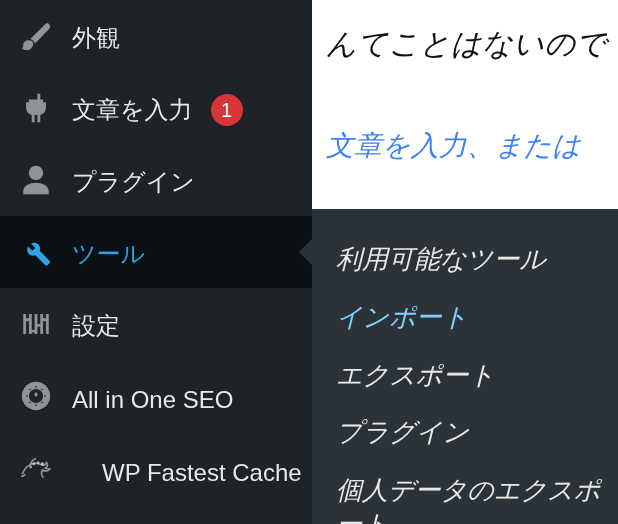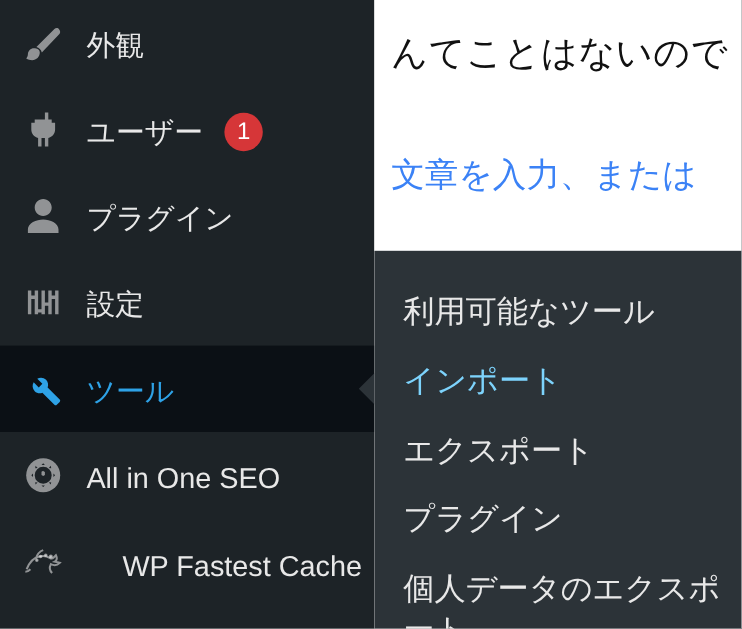--- a/index.html
+++ b/index.html
@@ -11,21 +11,21 @@
   .menu-item .ico svg{width:34px;height:34px;display:block;}
   .menu-item.active{background:#0b1015;color:#2ea2e6;}
   .menu-item.active .ico{color:#2ea2e6;}
   .menu-item .lbl{white-space:nowrap;}
   .menu-item.active::after{
     content:"";position:absolute;right:-1px;top:50%;transform:translateY(-50%);
     width:0;height:0;border-top:14px solid transparent;border-bottom:14px solid transparent;border-right:14px solid #2c3338;
   }
   .badge{min-width:32px;height:32px;border-radius:16px;background:#d63638;color:#fff;font-size:20px;display:flex;align-items:center;justify-content:center;padding:0 6px;box-sizing:border-box;}
   .two-line{line-height:1.1;margin-left:30px;}
-  .content{flex:1;position:relative;background:#fff;}
+  .content{flex:1;position:relative;background:#fff;font-style:italic;}
   .content-top{padding:24px 0 0 14px;color:#111;}
   .content-title{font-size:30px;letter-spacing:0.5px;margin-bottom:62px;white-space:nowrap;overflow:hidden;}
   .content-placeholder{font-size:28px;color:#3b82f6;white-space:nowrap;overflow:hidden;}
   .flyout{position:absolute;left:0;top:209px;width:100%;bottom:0;background:#2c3338;color:#e8e8e8;padding:22px 0 0 24px;box-sizing:border-box;font-size:26px;}
   .fly-item{padding:12px 0;cursor:pointer;line-height:1.3;}
   .fly-item.active{color:#7dd3fc;}
   .cheetah{fill:none;stroke:currentColor;stroke-width:1.6;}
 </style>
 </head>
 <body>
@@ -42,49 +42,49 @@
       </span>
       <span class="lbl">外観</span>
     </div>
 
     <div class="menu-item">
       <span class="ico">
         <svg viewBox="0 0 24 24">
             <path fill="currentColor" d="M9 2v4H7v2H5v4c0 2.4 1.7 4.4 4 4.9V22h2v-5h2v5h2v-5.1c2.3-.5 4-2.5 4-4.9V8h-2V6h-2V2h-2v4h-4V2H9z"></path>
           </svg>
       </span>
-      <span class="lbl">ユーザー</span>
+      <span class="lbl">文章を入力</span>
       <span class="badge">1</span>
     </div>
 
     <div class="menu-item">
       <span class="ico">
         <svg viewBox="0 0 24 24">
             <path fill="currentColor" d="M12 12c2.8 0 5-2.2 5-5s-2.2-5-5-5-5 2.2-5 5 2.2 5 5 5zm0 2c-4 0-9 2-9 6v2h18v-2c0-4-5-6-9-6z"></path>
           </svg>
       </span>
       <span class="lbl">プラグイン</span>
     </div>
 
+    <div class="menu-item active">
+      <span class="ico">
+        <svg viewBox="0 0 24 24">
+            <path fill="currentColor" d="M21.7 18.3l-7.1-7.1c.6-1.5.3-3.3-.9-4.5-1.4-1.4-3.6-1.6-5.2-.6l3 3-2.1 2.1-3-3c-1 1.6-.8 3.8.6 5.2 1.2 1.2 3 1.5 4.5.9l7.1 7.1c.4.4 1 .4 1.4 0l1.7-1.7c.4-.4.4-1 0-1.4z"></path>
+          </svg>
+      </span>
+      <span class="lbl">ツール</span>
+    </div>
+
     <div class="menu-item">
       <span class="ico">
         <svg viewBox="0 0 24 24">
             <path fill="currentColor" d="M3 5h2v14H3V5zm4 0h2v14H7V5zm4 0h2v14h-2V5zm4 0h2v14h-2V5zm4 0h2v14h-2V5zM3 8h4v2H3V8zm8 4h4v2h-4v-2zm-4 4h4v2H7v-2zm8-8h4v2h-4V8z"></path>
           </svg>
       </span>
       <span class="lbl">設定</span>
-    </div>
-
-    <div class="menu-item active">
-      <span class="ico">
-        <svg viewBox="0 0 24 24">
-            <path fill="currentColor" d="M21.7 18.3l-7.1-7.1c.6-1.5.3-3.3-.9-4.5-1.4-1.4-3.6-1.6-5.2-.6l3 3-2.1 2.1-3-3c-1 1.6-.8 3.8.6 5.2 1.2 1.2 3 1.5 4.5.9l7.1 7.1c.4.4 1 .4 1.4 0l1.7-1.7c.4-.4.4-1 0-1.4z"></path>
-          </svg>
-      </span>
-      <span class="lbl">ツール</span>
     </div>
 
     <div class="menu-item">
       <span class="ico">
         <svg viewBox="0 0 24 24">
             <circle cx="12" cy="12" r="10" fill="currentColor"></circle>
             <path fill="#1d2327" d="M12 7a5 5 0 100 10 5 5 0 000-10zm0 2.5l1 .6v1.8l-1 .6-1-.6V10l1-.6zM12 5l1 1h-2l1-1zm0 14l-1-1h2l-1 1zm7-7l-1 1v-2l1 1zm-14 0l1-1v2l-1-1zm11.5-5.5l.2 1.4-1.4-.2 1.2-1.2zM7.5 17.5l-.2-1.4 1.4.2-1.2 1.2zm9 0l-1.2-1.2 1.4-.2-.2 1.4zM7.5 6.5l1.2 1.2-1.4.2.2-1.4z"></path>
           </svg>
       </span>
       <span class="lbl">All in One SEO</span>

